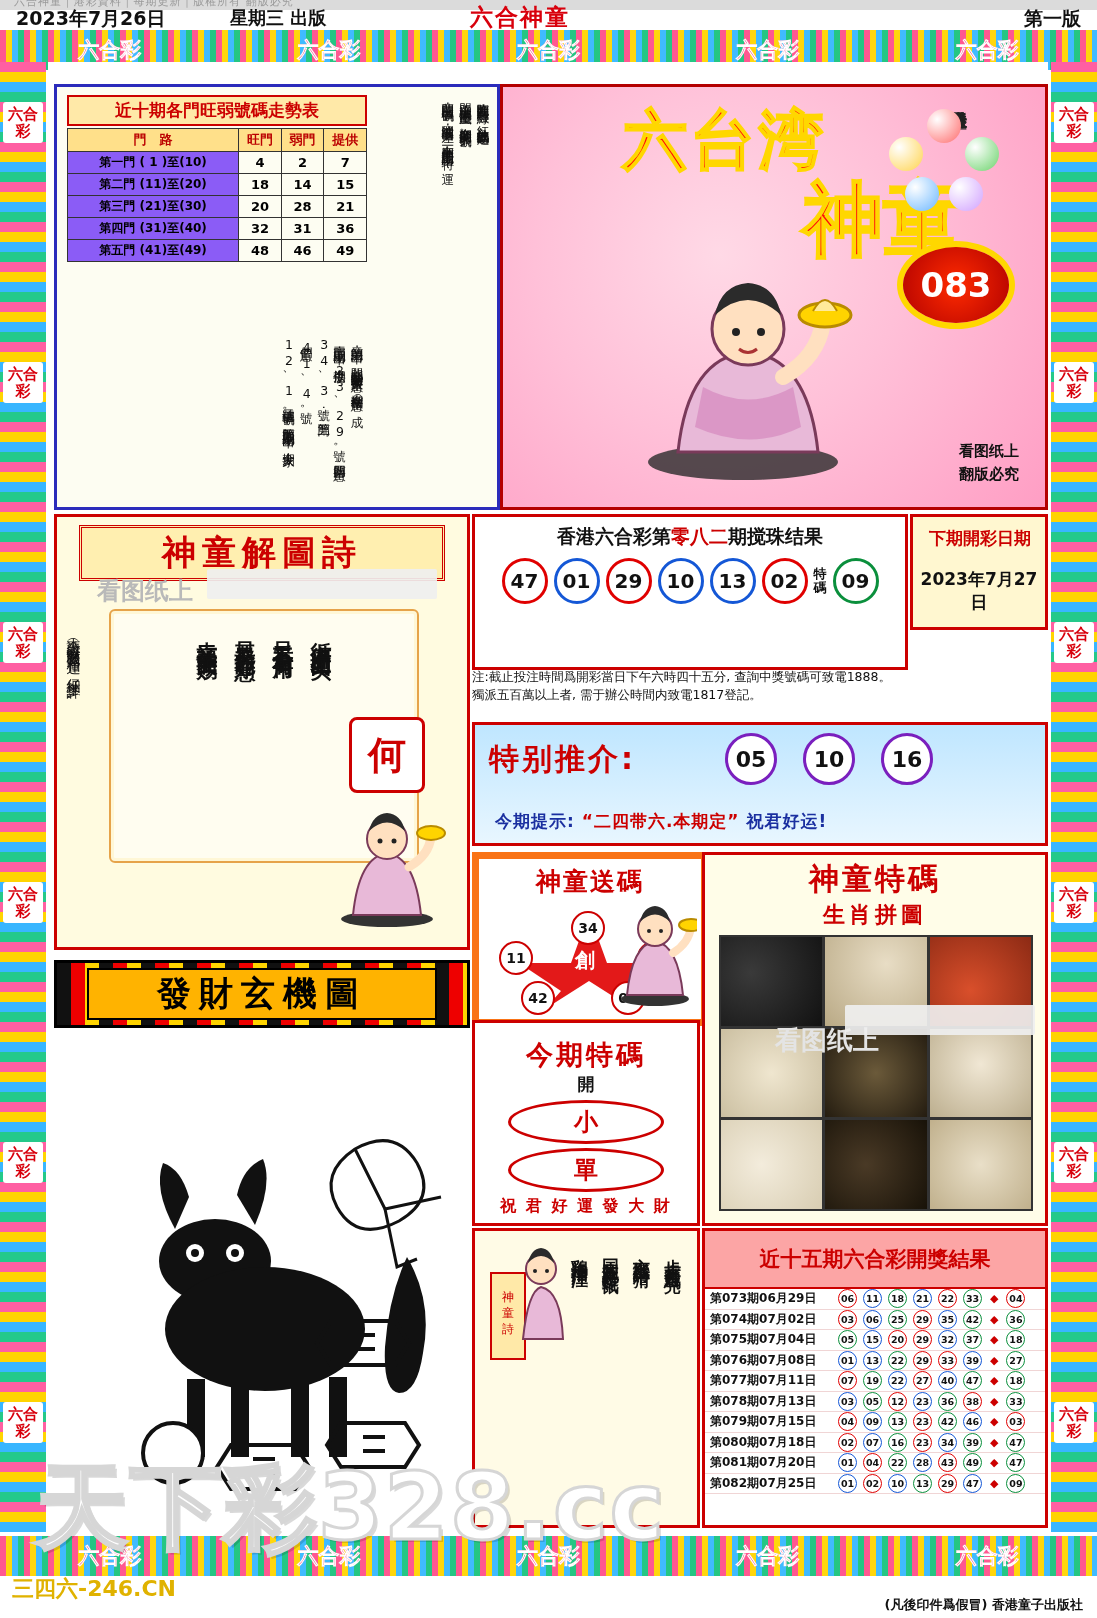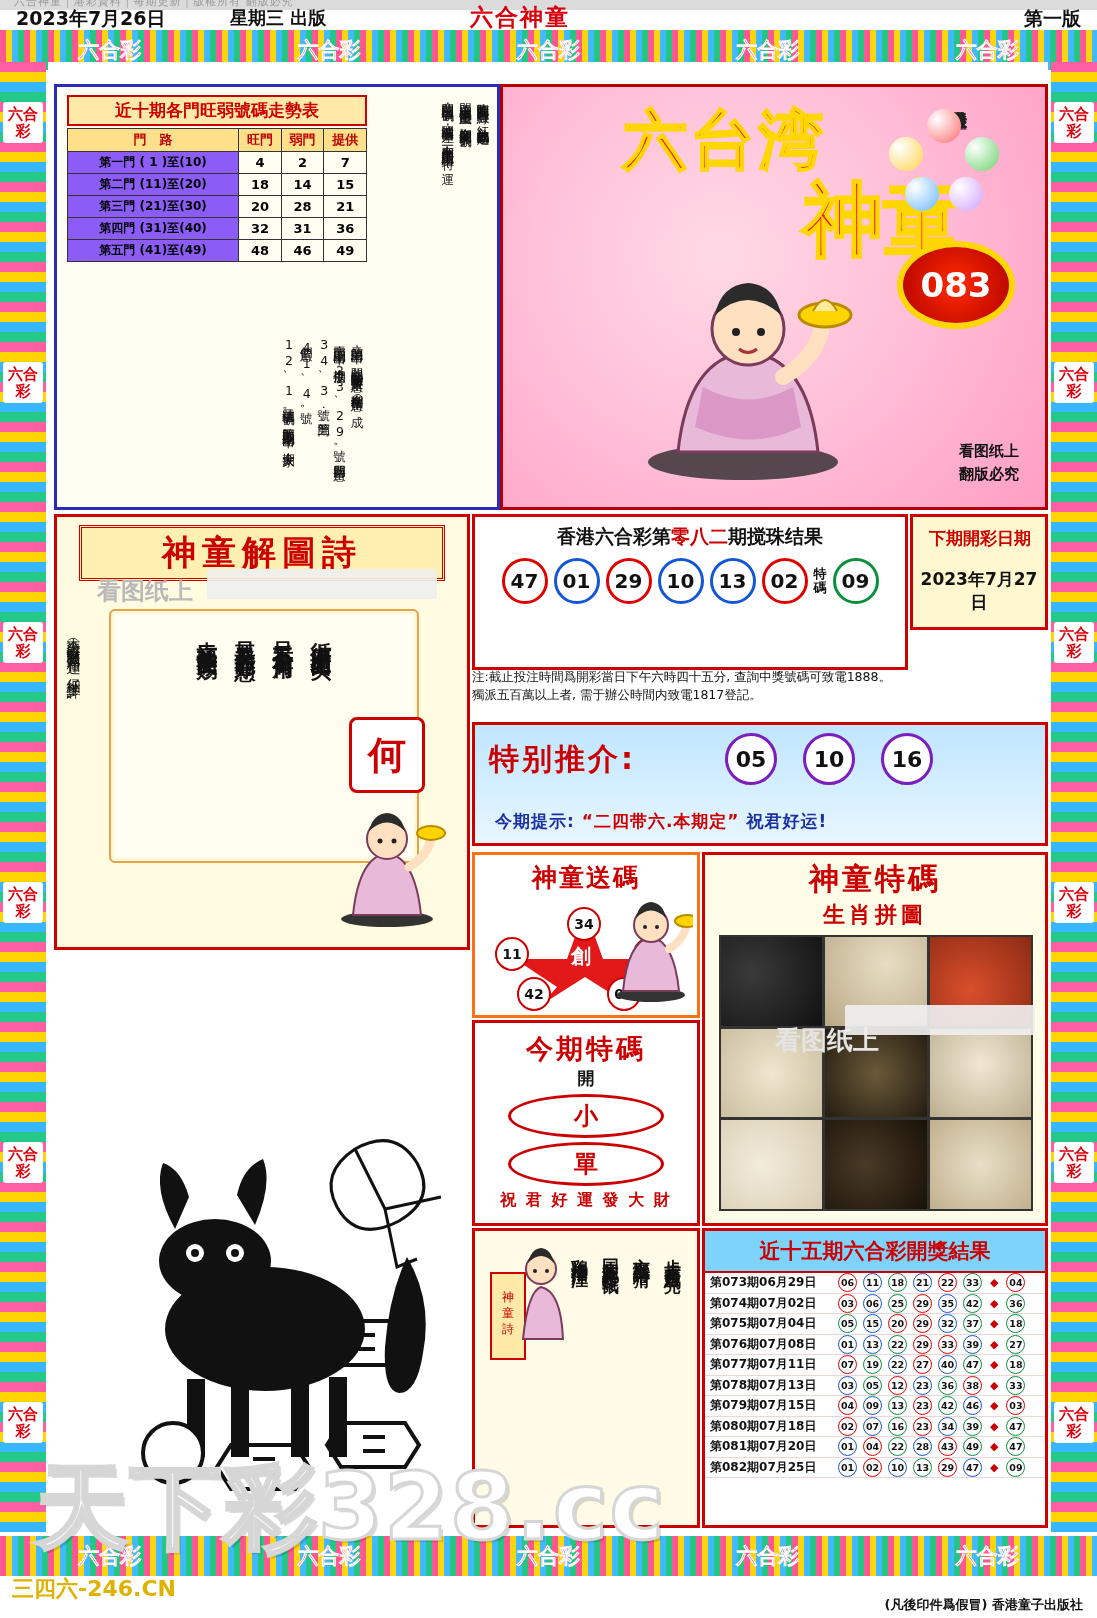--- a/index.html
+++ b/index.html
@@ -98,29 +98,29 @@
   
   .special{position:absolute;left:424px;top:660px;width:570px;height:118px;border:3px solid #c00;
      background:linear-gradient(180deg,#bfe6ff,#e8f6ff);}
   .special .ttl{position:absolute;left:14px;top:14px;font-size:30px;font-weight:bold;color:#c00;letter-spacing:3px;}
   .special .nums{position:absolute;left:250px;top:8px;display:flex;gap:26px;}
   .special .nums .lb{width:46px;height:46px;font-size:22px;border-color:#7a1fbe;}
   .special .tip{position:absolute;left:20px;bottom:10px;font-size:17px;font-weight:bold;color:#1a2fa0;letter-spacing:1px;}
   .special .tip b{color:#c00;}
 
   
-  .send{position:absolute;left:424px;top:790px;width:222px;height:160px;border:3px solid #f97316;background:#fff;}
+  .send{position:absolute;left:424px;top:790px;width:222px;height:160px;border:7px solid #f97316;background:#fff;}
   .send .hd{text-align:center;font-size:25px;font-weight:bold;color:#c00;margin-top:6px;letter-spacing:2px;}
   .star{position:absolute;left:30px;top:46px;width:160px;height:106px;}
   .snum{position:absolute;width:30px;height:30px;border-radius:50%;border:2px solid #c00;background:#fff;
         display:flex;align-items:center;justify-content:center;font-size:14px;font-weight:bold;color:#111;}
 
   
   .tema{position:absolute;left:424px;top:958px;width:222px;height:200px;border:3px solid #c00;background:#fff;}
-  .tema .hd{text-align:center;font-size:27px;font-weight:bold;color:#c00;margin-top:8px;letter-spacing:3px;}
+  .tema .hd{text-align:center;font-size:27px;font-weight:bold;color:#c00;margin-top:14px;letter-spacing:3px;}
   .tema .kai{text-align:center;font-size:17px;font-weight:bold;color:#111;}
   .oval{margin:4px auto;width:150px;height:38px;border:3px solid #c00;border-radius:50%;
         display:flex;align-items:center;justify-content:center;font-size:24px;font-weight:bold;color:#c00;}
   .tema .bless{text-align:center;font-size:16px;font-weight:bold;color:#c00;margin-top:4px;letter-spacing:2px;}
 
   
   .puzzle{position:absolute;left:654px;top:790px;width:340px;height:368px;border:3px solid #c00;background:#fffde8;}
   .puzzle .hd{text-align:center;font-size:30px;font-weight:bold;color:#c00;margin-top:4px;letter-spacing:3px;}
   .puzzle .hd2{text-align:center;font-size:22px;font-weight:bold;color:#c00;letter-spacing:4px;}
   .grid{position:absolute;left:14px;top:80px;width:310px;height:272px;display:grid;grid-template-columns:repeat(3,1fr);
@@ -136,21 +136,21 @@
   .pic{position:absolute;left:6px;top:966px;width:410px;height:494px;background:#fff;border:1px solid #fff;}
 
   
   .vpoem{position:absolute;left:424px;top:1166px;width:222px;height:294px;border:3px solid #c00;background:#fffbe6;}
   .vpoem .cols{position:absolute;right:12px;top:14px;display:flex;flex-direction:row-reverse;gap:8px;height:262px;}
   .vpoem .cols div{writing-mode:vertical-rl;text-orientation:upright;font-size:17px;font-weight:bold;color:#111;letter-spacing:3px;}
   .vpoem .boy3{position:absolute;left:8px;top:12px;width:90px;height:120px;}
 
   
   .hist{position:absolute;left:654px;top:1166px;width:340px;height:294px;border:3px solid #c00;background:#fff;}
-  .hist .hd{text-align:center;font-size:21px;font-weight:bold;color:#c00;background:#7dd3fc;border-bottom:2px solid #c00;padding:6px 0;}
+  .hist .hd{text-align:center;font-size:21px;font-weight:bold;color:#c00;background:#fca5a5;border-bottom:2px solid #c00;padding:14px 0;}
   .hrow{display:flex;align-items:center;height:19.5px;font-size:12px;font-weight:bold;border-bottom:1px solid #f0d5d5;}
   .hrow .lbl{width:128px;padding-left:5px;color:#111;}
   .hrow .nums{display:flex;gap:6px;align-items:center;}
   .mini{width:17px;height:17px;border-radius:50%;border:1.5px solid #1457d6;font-size:9.5px;color:#111;background:#fff;
         display:flex;align-items:center;justify-content:center;}
   .mini.red{border-color:#e00000;}
   .mini.green{border-color:#0a8f3c;}
   .sep{font-size:11px;color:#c00;margin:0 2px;}
 
   
@@ -394,20 +394,23 @@
         <div style="background:radial-gradient(circle at 50% 50%,#6b5a3a,#241c10);"></div>
         <div style="background:radial-gradient(circle at 50% 40%,#f0e7d4,#bcae8e);"></div>
         <div style="background:radial-gradient(circle at 40% 50%,#f3ecdc,#d8cdb2);"></div>
         <div style="background:radial-gradient(circle at 40% 50%,#4a3a26,#181208);"></div>
         <div style="background:radial-gradient(circle at 50% 50%,#e9dfc8,#c0b08c);"></div>
       </div>
       <div class="wm2">看图纸上</div>
       <div class="blurbar" style="left:140px;top:150px;width:190px;height:30px;"></div>
     </div>
 
+    <div class="xuanji">
+      <div class="inner">發財玄機圖</div>
+    </div>
     <div class="pic">
       <svg viewBox="0 0 410 494" width="410" height="494">
         <path d="M120 200 q-22-40 -12-66 q18 6 26 34" fill="#111"></path>
         <path d="M200 196 q18-42 8-66 q-20 8 -26 36" fill="#111"></path>
         <ellipse cx="160" cy="232" rx="56" ry="42" fill="#111"></ellipse>
         <circle cx="140" cy="224" r="9" fill="#fff"></circle>
           <circle cx="180" cy="224" r="9" fill="#fff"></circle>
         <circle cx="140" cy="224" r="4" fill="#111"></circle>
           <circle cx="180" cy="224" r="4" fill="#111"></circle>
         <ellipse cx="210" cy="300" rx="100" ry="62" fill="#111"></ellipse>

